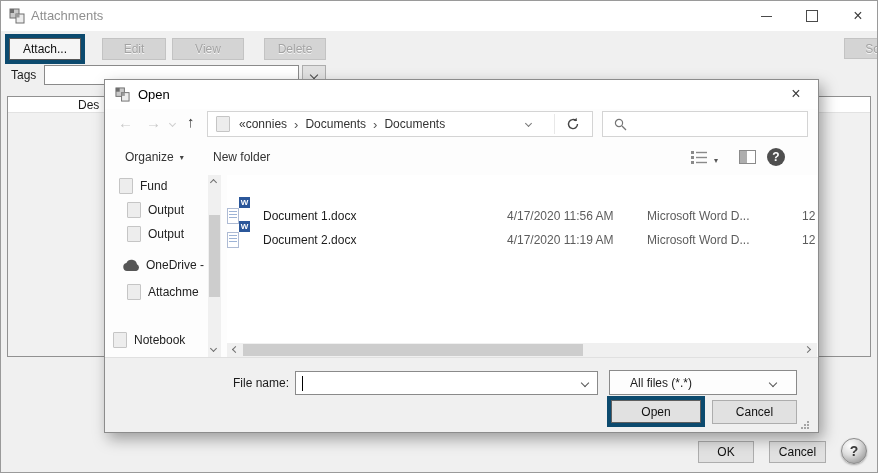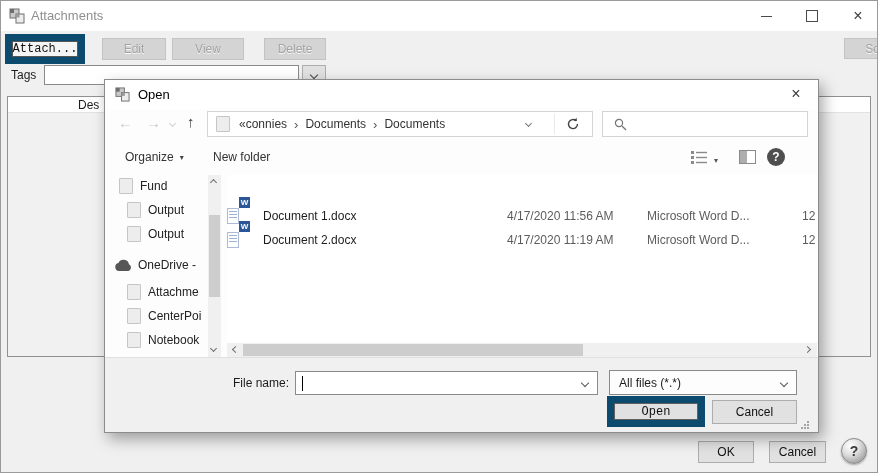--- a/index.html
+++ b/index.html
@@ -10,21 +10,21 @@
   .flex{display:flex;align-items:center;}
   
   .titlebar{left:0;top:0;width:878px;height:30px;background:#ffffff;text-align:right;}
   .win-title{color:#8f8f8f;font-size:13px;}
   .winctl{width:26px;height:22px;display:flex;align-items:center;justify-content:center;color:#4a4a4a;}
   .min-line{width:11px;height:1px;background:#4a4a4a;}
   .max-box{width:10px;height:10px;border:1px solid #4a4a4a;}
   .close-x{font-size:16px;color:#3c3c3c;line-height:1;}
   .btn{display:flex;align-items:center;justify-content:center;background:#e1e1e1;border:1px solid #adadad;box-sizing:border-box;font-size:12px;color:#111;}
   .btn.dis{background:#d4d4d4;border-color:#c3c3c3;color:#a3a3a3;text-shadow:0 1px 0 rgba(255,255,255,.8);}
-  .redbox{border:7px solid #0c4a6e;background:transparent;font-family:Liberation Mono, monospace;}
+  .redbox{border:4px solid #0c4a6e;background:transparent;}
   .combo-dis{background:#d4d4d4;border:1px solid #c3c3c3;color:#878787;display:flex;align-items:center;padding:0 8px;}
   .chev{display:inline-block;width:6px;height:6px;border-right:1.5px solid currentColor;border-bottom:1.5px solid currentColor;}
   .chev.down{transform:rotate(45deg);}
   .chev.up{transform:rotate(-135deg);}
   .chev.left{transform:rotate(135deg);}
   .chev.right{transform:rotate(-45deg);}
   .textbox{background:#fff;border:1px solid #7a7a7a;}
   .list-panel{left:6px;top:95px;width:864px;height:261px;background:#f1f1f1;border:1px solid #919191;}
   .hdr-strip{left:0;top:0;width:862px;height:16px;background:#ffffff;border-bottom:1px solid #e2e2e2;}
   .help-sphere{width:26px;height:26px;border-radius:50%;border:1px solid #8a8a8a;
@@ -179,35 +179,31 @@
         <span>Fund</span>
     </div>
     <div class="abs side-item" style="left:0;top:120px;width:100px;padding-left:22px">
       <span class="pfolder"></span>
         <span>Output</span>
     </div>
     <div class="abs side-item" style="left:0;top:144px;width:100px;padding-left:22px">
       <span class="pfolder"></span>
         <span>Output</span>
     </div>
-    <div class="abs side-item" style="left:0;top:175px;width:100px;padding-left:8px;gap:5px">
+    <div class="abs side-item" style="left:0;top:175px;width:100px;padding-left:16px;gap:5px">
       <svg width="20" height="13" viewBox="0 0 20 13">
         <path d="M6 12 a4 4 0 0 1-.6-7.9 A5.6 5.6 0 0 1 16 5.3 3.6 3.6 0 0 1 15.4 12 Z" fill="#565656"></path>
       </svg>
       <span>OneDrive -</span>
     </div>
     <div class="abs side-item" style="left:0;top:202px;width:100px;padding-left:22px">
       <span class="pfolder"></span>
         <span>Attachme</span>
     </div>
-    <div class="abs side-item" style="left:0;top:226px;width:100px;padding-left:22px">
-      <span class="pfolder"></span>
-        <span>CenterPoi</span>
-    </div>
-    <div class="abs side-item" style="left:0;top:250px;width:100px;padding-left:22px">
+    <div class="abs side-item" style="left:0;top:250px;width:100px;padding-left:8px">
       <span class="pfolder"></span>
         <span>Notebook</span>
     </div>
 
     <div class="abs vtrack" style="left:103px;top:95px;width:13px;height:182px">
       <span class="abs chev up" style="left:3px;top:5px;color:#6e6e6e;width:5px;height:5px"></span>
       <div class="abs vthumb" style="left:1px;top:40px;width:11px;height:82px"></div>
       <span class="abs chev down" style="left:3px;bottom:6px;color:#6e6e6e;width:5px;height:5px"></span>
     </div>
 
@@ -243,21 +239,21 @@
       </div>
     </div>
 
     <div class="abs bottom-strip">
       <span class="abs" style="left:128px;top:18px">File name:</span>
       <div class="abs combo" style="left:190px;top:13px;width:303px;height:24px;background:#fff">
         <span class="caret"></span>
         <input class="fname-input" type="text" value="" style="">
         <span class="chev down" style="margin-right:9px;color:#555;width:5px;height:5px"></span>
       </div>
-      <div class="abs combo" style="left:504px;top:12px;width:188px;height:25px;padding:0 9px">
+      <div class="abs combo" style="left:504px;top:12px;width:188px;height:25px;padding:0 20px">
         <span>All files (*.*)</span>
         <span class="chev down" style="margin-left:auto;color:#555;width:5px;height:5px"></span>
       </div>
       <div class="abs redbox" style="left:502px;top:38px;width:98px;height:31px">
         <div class="btn" style="width:100%;height:100%;border-color:#5f5f5f">Open</div>
       </div>
       <div class="abs btn" style="left:607px;top:42px;width:85px;height:24px">Cancel</div>
       <div class="abs grip" style="left:702px;top:63px"></div>
     </div>
 

